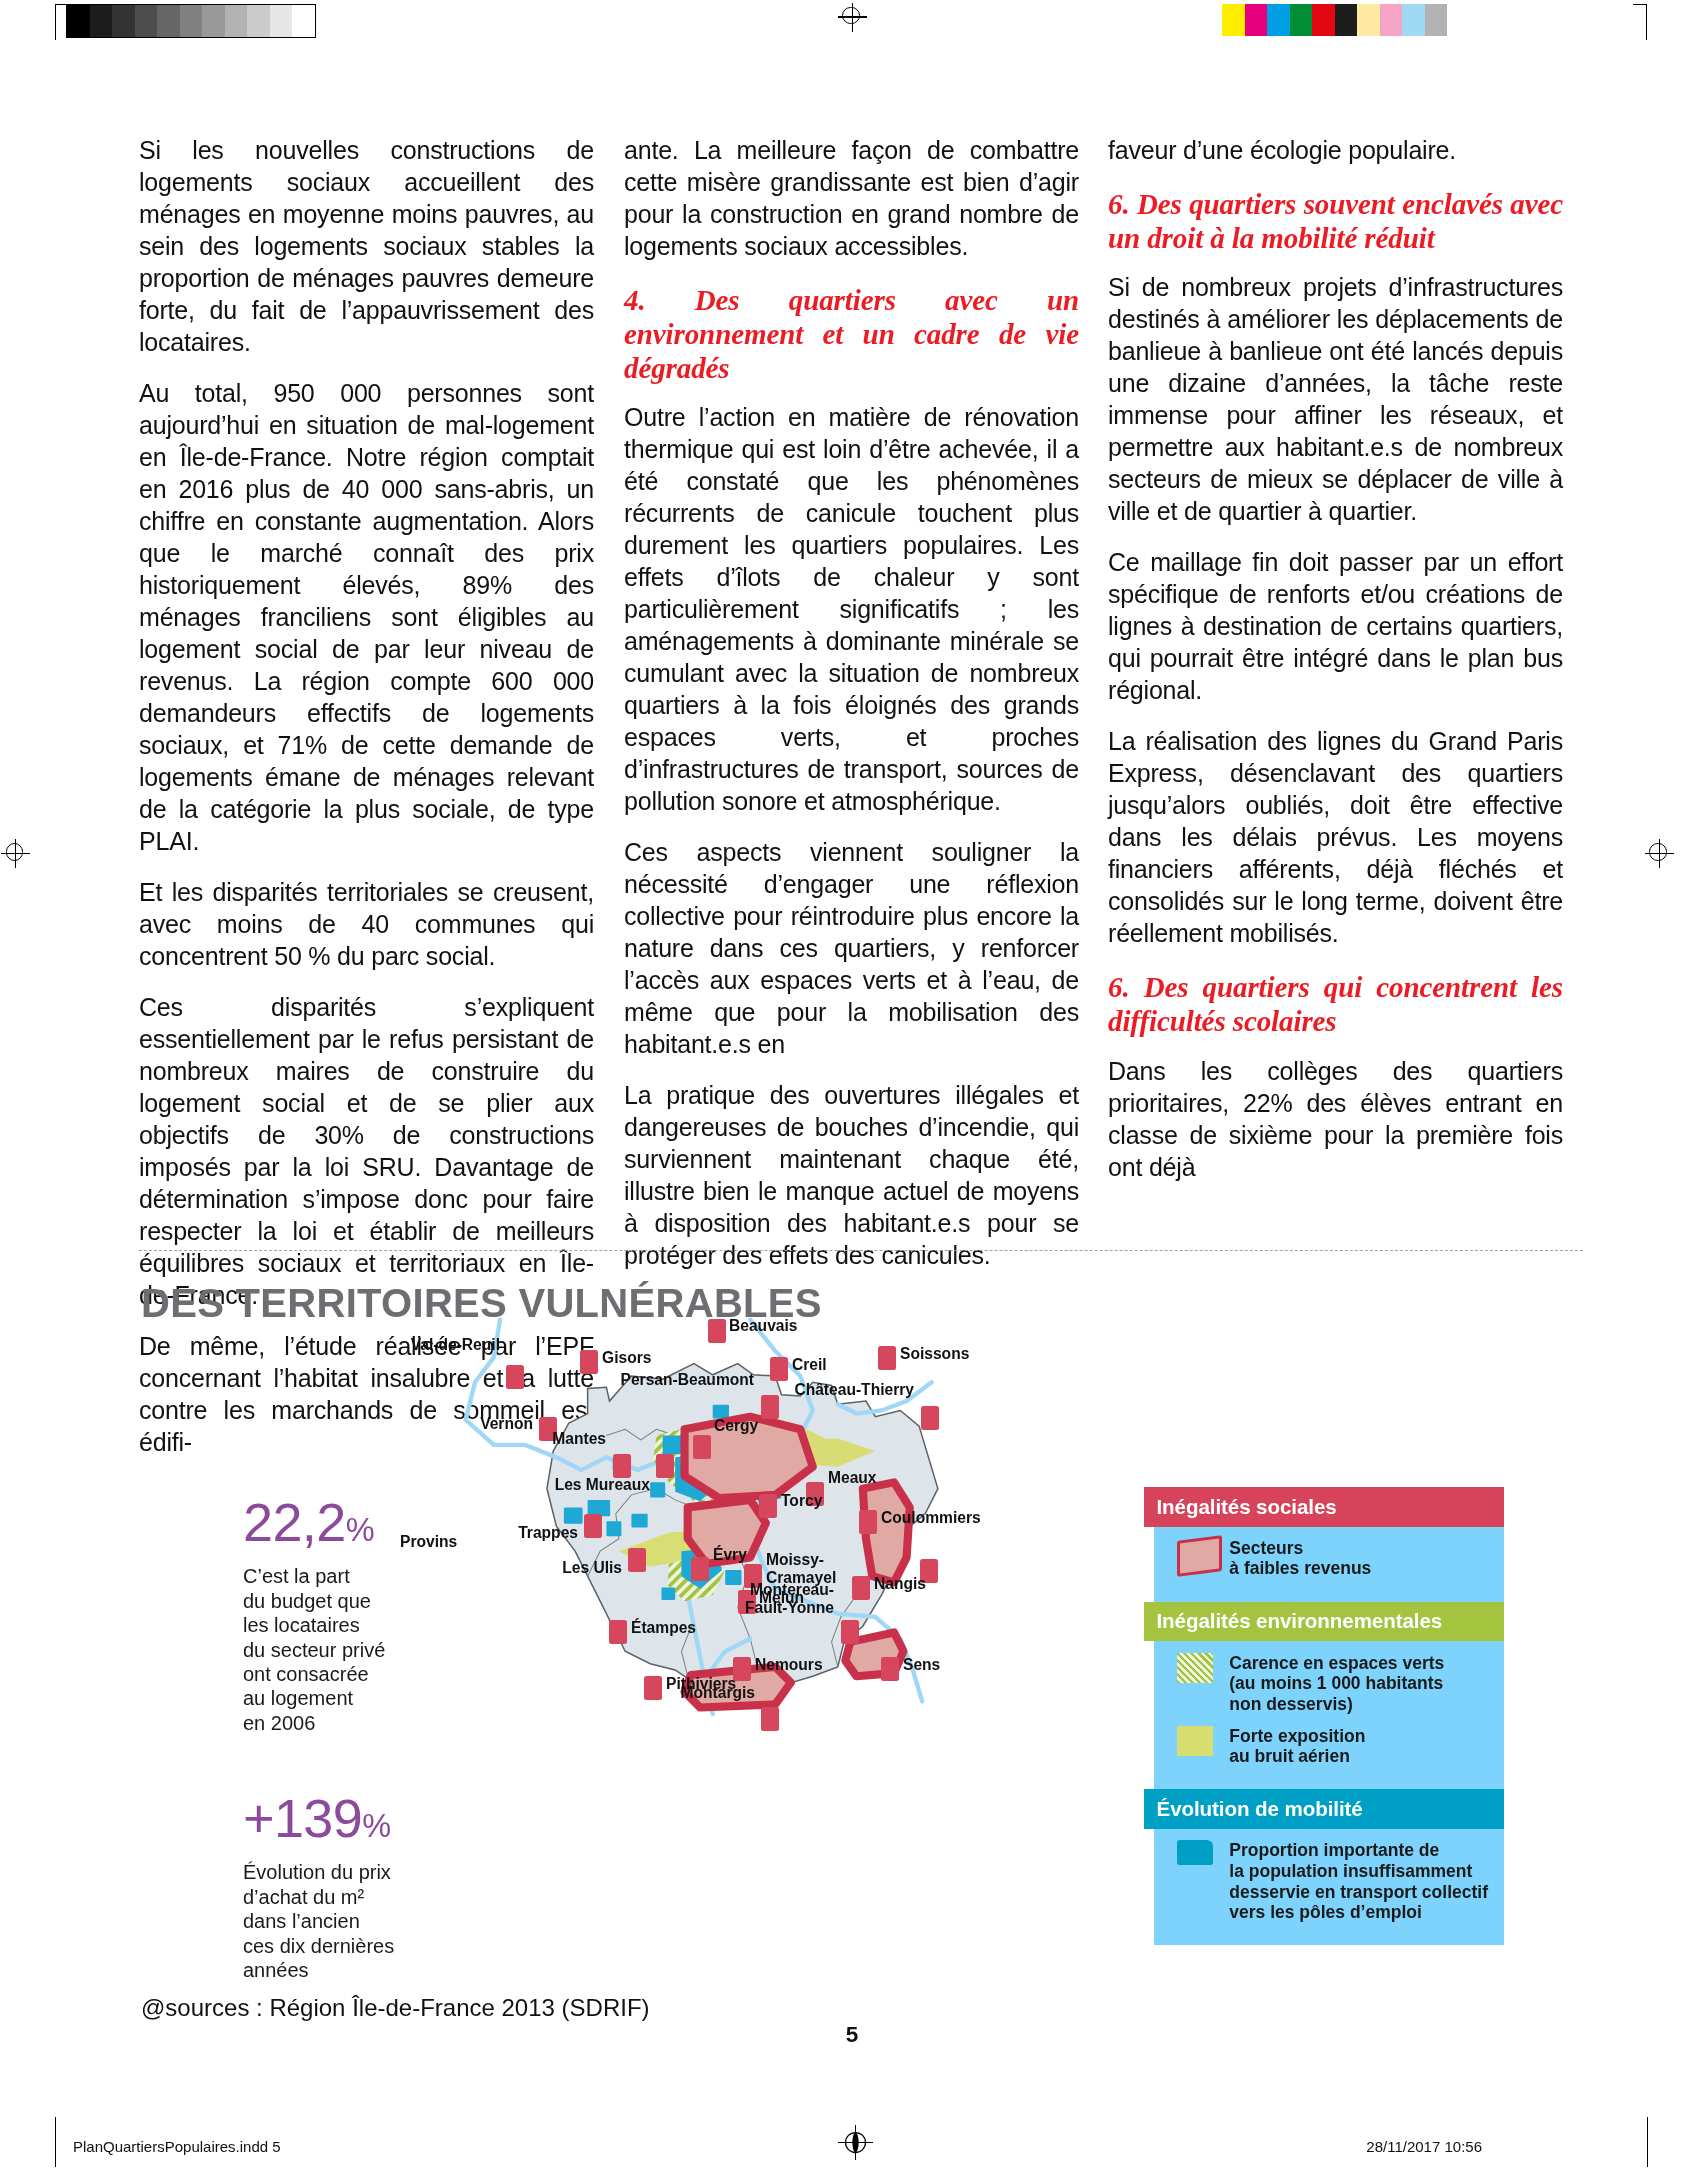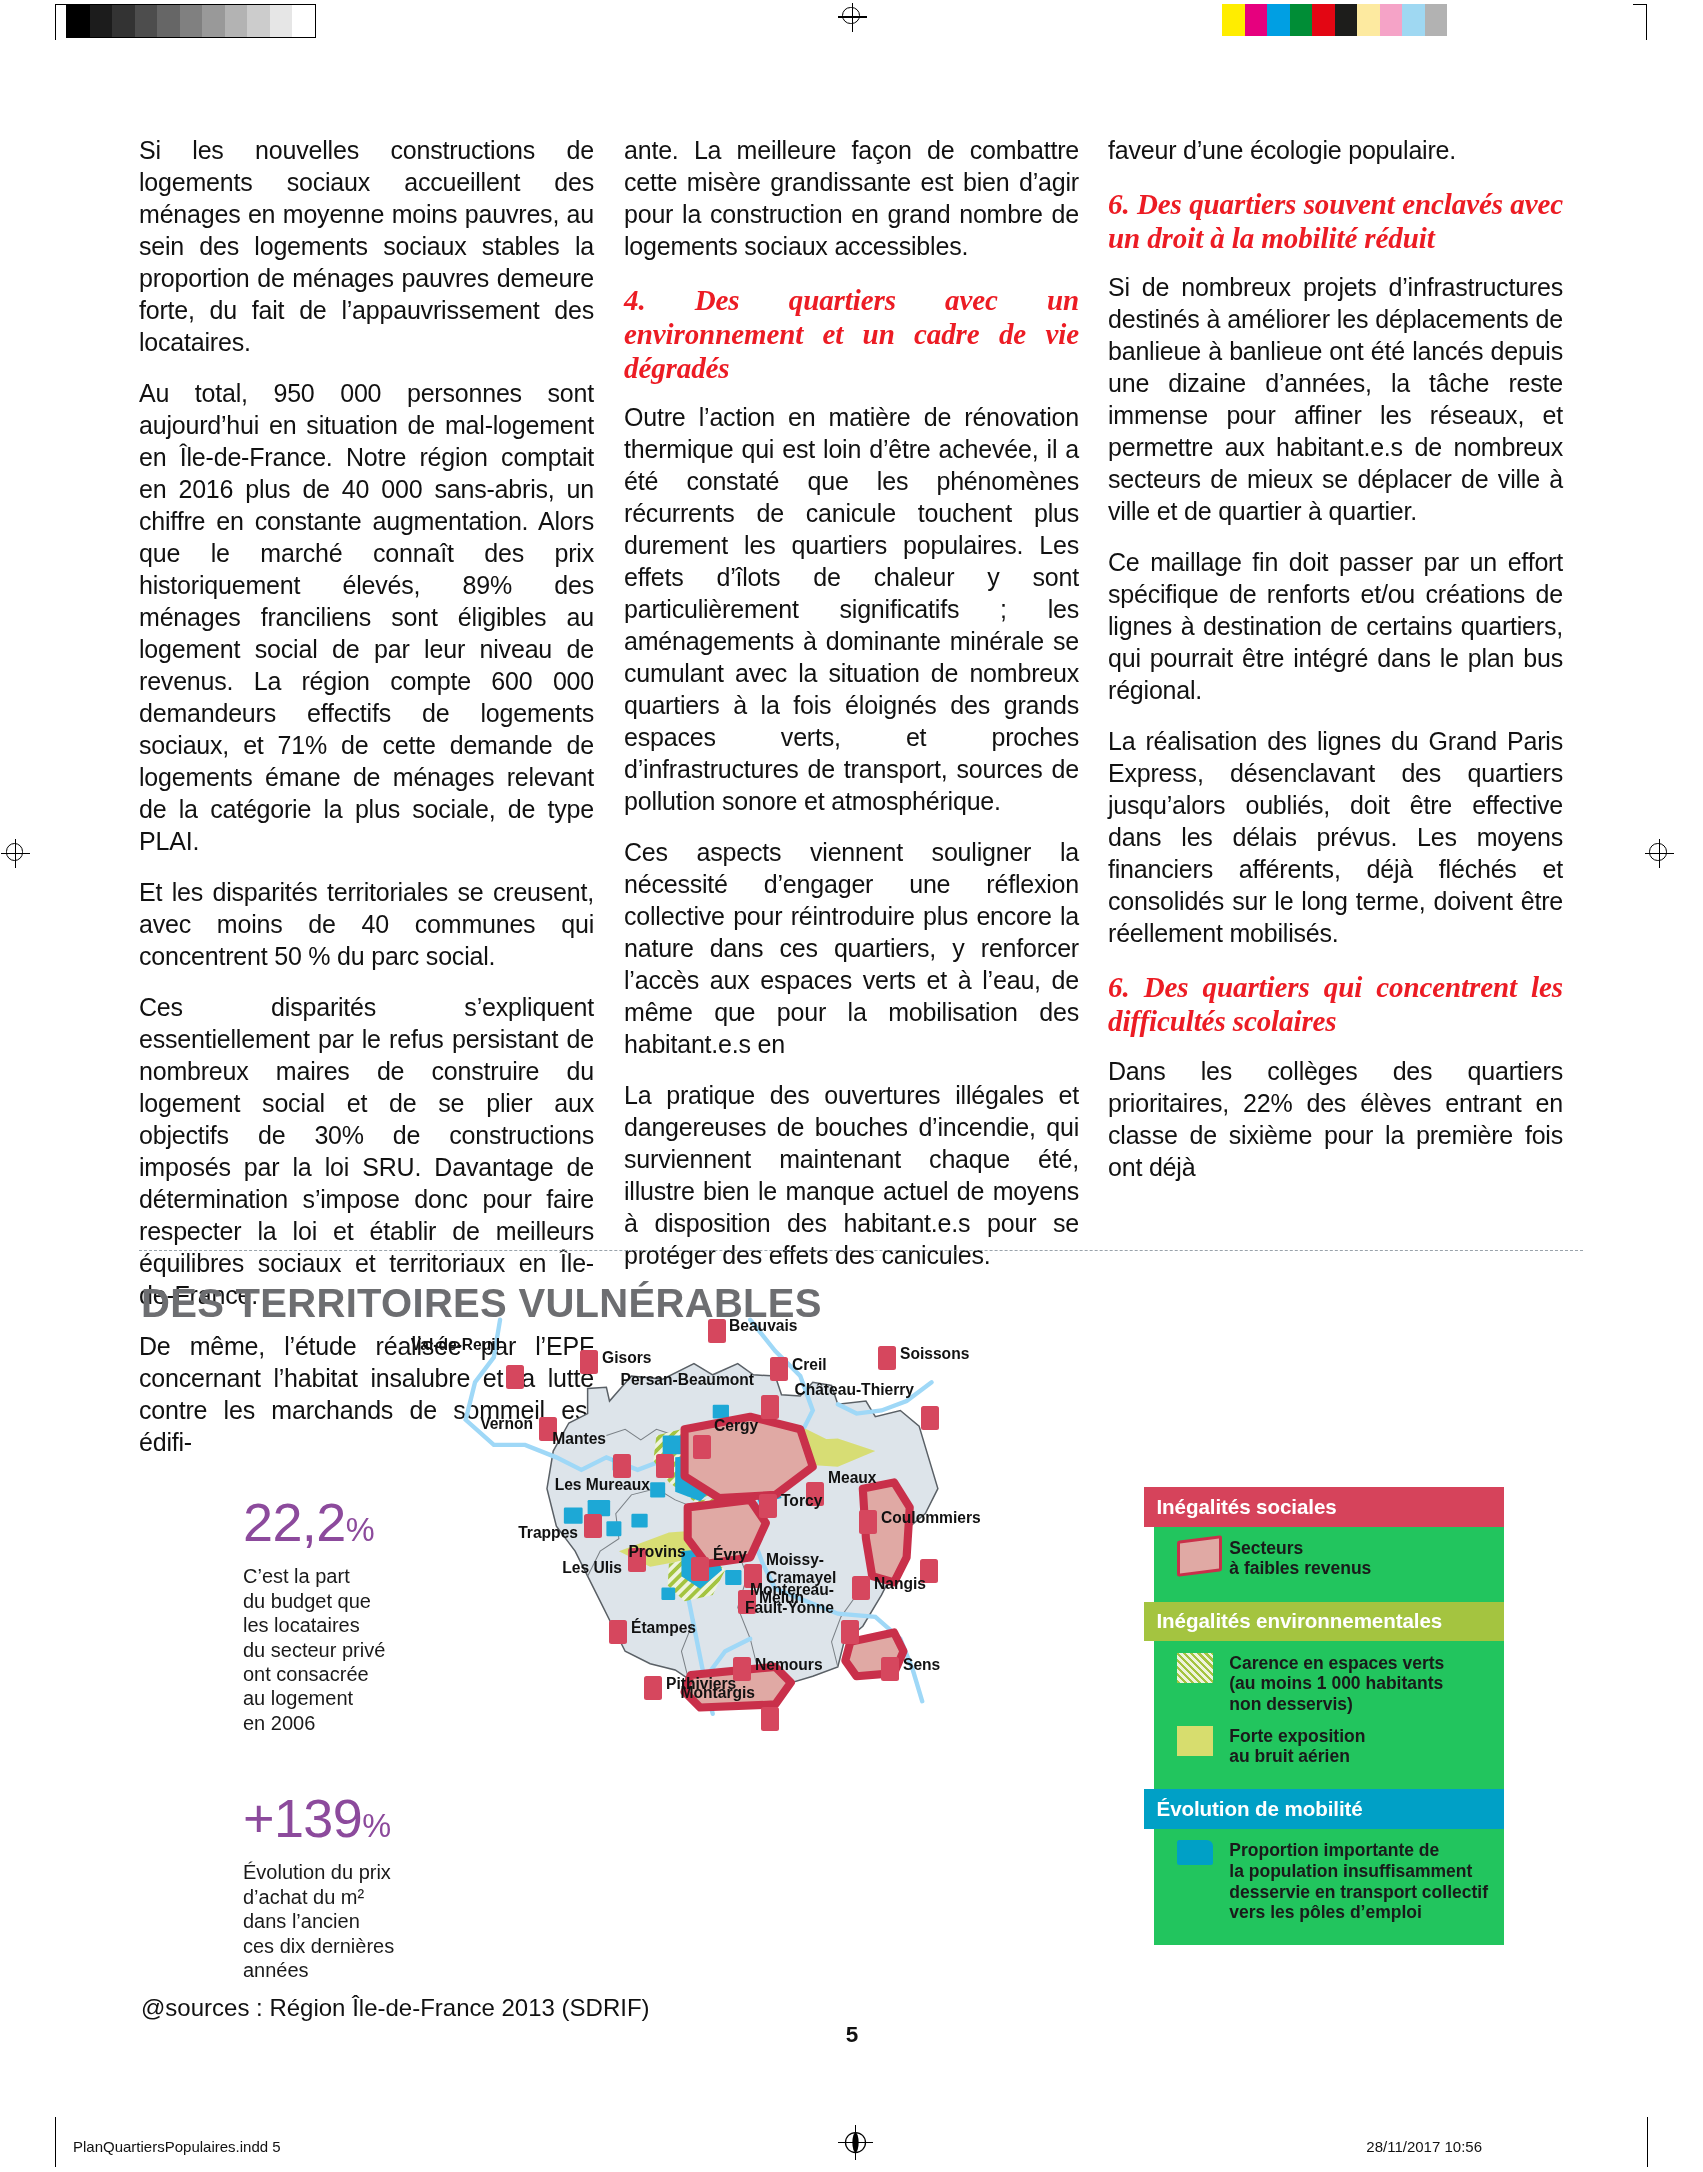--- a/index.html
+++ b/index.html
@@ -46,21 +46,21 @@
   .stat-desc{margin-top:6.3px;font-size:20px;line-height:24.4px;color:#1a1a1a;font-weight:500;}
   .stat2{margin-top:55px;}
 
   
   .map{position:absolute;left:400px;top:38px;width:738px;height:738px;}
   .city{position:absolute;font-size:15.6px;color:#111;white-space:pre;font-weight:600;line-height:17.5px;}
   .cityDot{position:absolute;width:17.5px;height:24px;background:#d6475e;border-radius:2.5px;}
 
   
   .legend{position:absolute;left:1154px;top:224px;width:350px;}
-  .lg-panel{background:#22c55e;padding-bottom:8.8px;}
+  .lg-panel{background:#7dd3fc;padding-bottom:8.8px;}
   .lg-head{color:#fff;font-size:20.6px;font-weight:bold;padding:7.5px 12.5px 8.1px 12.5px;
            margin-left:-10px;letter-spacing:-0.1px;}
   .lg-head.social{background:#d6435b;}
   .lg-head.env{background:#a4c440;}
   .lg-head.mob{background:#00a0c6;}
   .lg-row{display:flex;align-items:flex-start;padding:11.3px 12.5px 0 22.5px;}
   .lg-swatch{flex:0 0 auto;width:39px;margin-right:13.8px;}
   .lg-text{font-size:17.5px;line-height:20.6px;color:#1a1a1a;font-weight:600;}
   .sw-red{width:39px;height:30px;background:#e0a9a4;border:3.1px solid #c9304a;border-radius:2.5px;
           transform:skewY(-7deg);}
@@ -289,21 +289,21 @@
         <div class="cityDot" style="left: 184px; top: 213px; background: rgb(214, 71, 94);"></div>
         <div class="city" style="top: 223px; left: 0px; width: 178px; text-align: right;">Trappes</div>
         <div class="cityDot" style="left: 228px; top: 247px; background: rgb(214, 71, 94);"></div>
         <div class="city" style="top: 258px; left: 0px; width: 222px; text-align: right;">Les Ulis</div>
         <div class="cityDot" style="left: 291px; top: 256px; background: rgb(214, 71, 94);"></div>
         <div class="city" style="top: 245px; left: 313px; text-align: right;">Évry</div>
         <div class="cityDot" style="left: 344px; top: 263px; background: rgb(214, 71, 94);"></div>
         <div class="city" style="top: 250px; left: 366px; text-align: left;">Moissy-
 Cramayel</div>
         <div class="cityDot" style="left: 520px; top: 258px; background: rgb(214, 71, 94);"></div>
-        <div class="city" style="top: 242px; left: 0px; width: 514px; text-align: center;">Provins</div>
+        <div class="city" style="top: 232px; left: 0px; width: 514px; text-align: left;">Provins</div>
         <div class="cityDot" style="left: 452px; top: 275px; background: rgb(214, 71, 94);"></div>
         <div class="city" style="top: 274px; left: 474px; text-align: left;">Nangis</div>
         <div class="cityDot" style="left: 338px; top: 289px; background: rgb(214, 71, 94);"></div>
         <div class="city" style="top: 288px; left: 359px; text-align: left;">Melun</div>
         <div class="cityDot" style="left: 441px; top: 319px; background: rgb(214, 71, 94);"></div>
         <div class="city" style="top: 280px; left: 0px; width: 434px; text-align: right;">Montereau-
 Fault-Yonne</div>
         <div class="cityDot" style="left: 209px; top: 319px; background: rgb(214, 71, 94);"></div>
         <div class="city" style="top: 318px; left: 231px; text-align: left;">Étampes</div>
         <div class="cityDot" style="left: 333px; top: 356px; background: rgb(214, 71, 94);"></div>

